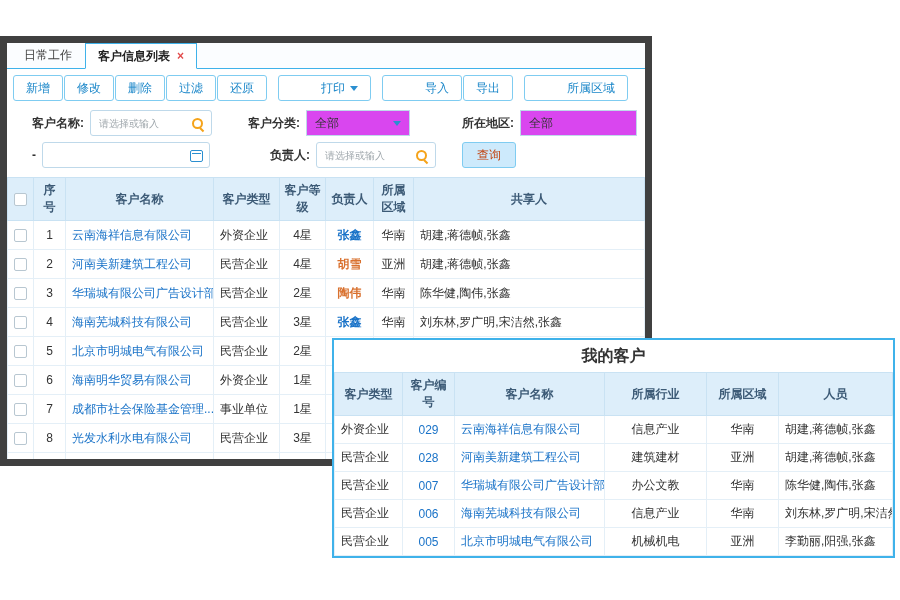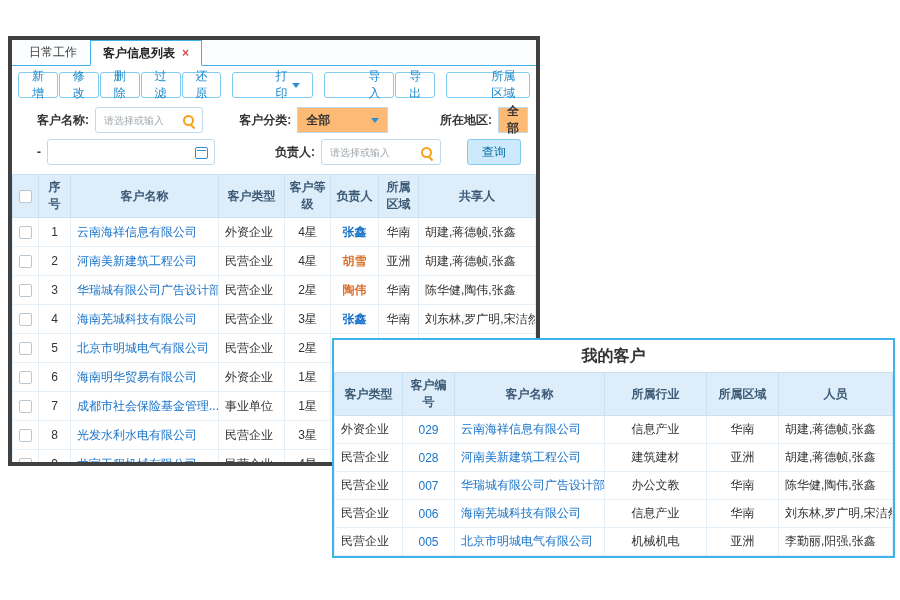--- a/index.html
+++ b/index.html
@@ -9,22 +9,22 @@
     font-family: "Liberation Sans", sans-serif;
     font-size: 12px;
     color: #333;
     position: relative;
     overflow: hidden;
   }
   .stage { position: absolute; inset: 0; }
 
   
   .panel-main {
-    position: absolute; left: 8px; top: 36px; width: 532px; height: 430px;
-    background: #fff; border: 4px solid #404040; overflow: hidden;
+    position: absolute; left: 0; top: 36px; width: 652px; height: 430px;
+    background: #fff; border: 7px solid #404040; overflow: hidden;
   }
   .tabbar {
     display: flex; align-items: stretch; height: 26px;
     background: #fbfdff; border-bottom: 1px solid #3fb2ea; padding-left: 4px;
   }
   .tab {
     display: flex; align-items: center; gap: 7px; padding: 0 12px;
     color: #444; cursor: pointer; border: 1px solid transparent;
   }
   .tab.active {
@@ -54,21 +54,21 @@
   }
   .finput input {
     border: none; outline: none; background: transparent; width: 100%;
     font-size: 10px; color: #b91c1c; font-family: "Liberation Sans", sans-serif;
   }
   .finput input::placeholder { color: #a0a8ad; }
   .w122 { width: 122px; } .w168 { width: 168px; } .w120 { width: 120px; }
   .fselect {
     display: inline-flex; align-items: center; justify-content: space-between;
     border: 1px solid #bfd9ea; border-radius: 0; height: 26px;
-    background: #fdba74; padding: 0 8px; color: #333; font-weight: bold;
+    background: #d946ef; padding: 0 8px; color: #333;
   }
   .w104 { width: 104px; } .grow { flex: 1; }
   .caret-down {
     width: 0; height: 0; border-left: 4px solid transparent;
     border-right: 4px solid transparent; border-top: 5px solid #2b8fd0;
     display: inline-block;
   }
   .icon-search { position: absolute; right: 6px; top: 6px; width: 14px; height: 14px; }
   .icon-search::before {
     content: ""; position: absolute; left: 1px; top: 1px; width: 7px; height: 7px;
@@ -80,21 +80,21 @@
   }
   .icon-calendar {
     position: absolute; right: 6px; top: 7px; width: 13px; height: 12px;
     border: 1px solid #2b8fd0; border-radius: 2px;
   }
   .icon-calendar::before {
     content: ""; position: absolute; left: 1px; right: 1px; top: 2px; height: 1px;
     background: #2b8fd0;
   }
   .qbtn {
-    border: 1px solid #7fccf1; background: #cdeafc; color: #0369a1;
+    border: 1px solid #7fccf1; background: #cdeafc; color: #c2410c;
     border-radius: 3px; padding: 0 14px; height: 26px; font-size: 12px;
     font-family: Liberation Sans, sans-serif; cursor: pointer;
   }
 
   
   table { border-collapse: collapse; width: 100%; table-layout: fixed; }
   th {
     background: #ddeefa; color: #3c5a76; font-weight: bold; font-size: 12px;
     border: 1px solid #c9e2f3; padding: 4px; height: 34px; text-align: center;
   }

